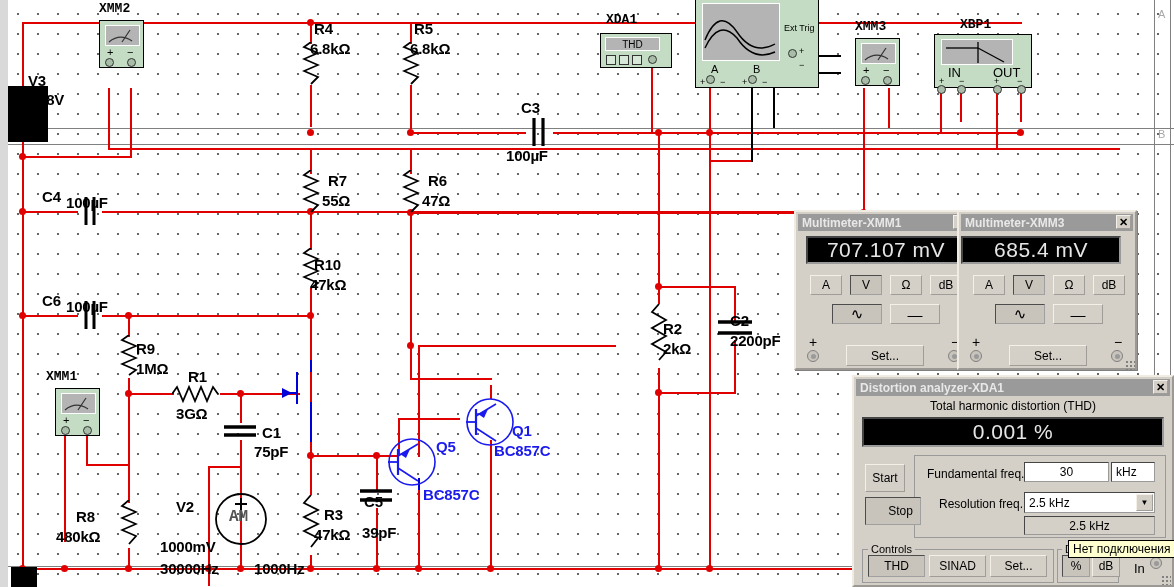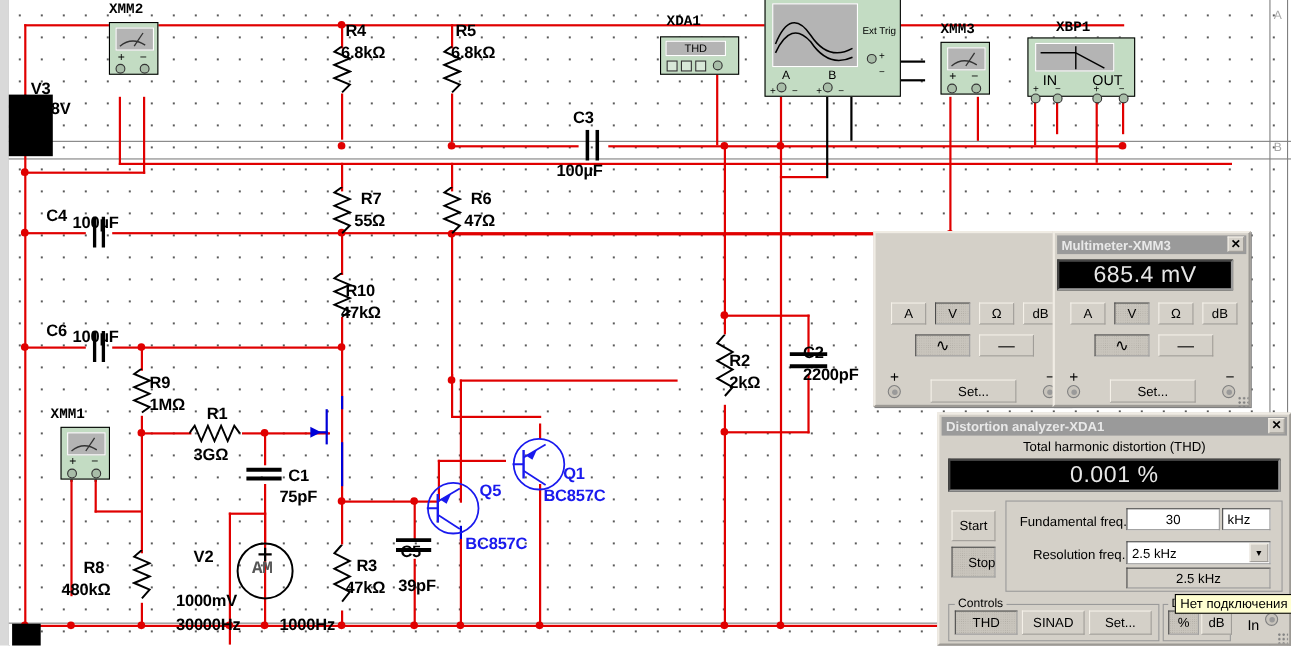--- a/index.html
+++ b/index.html
@@ -488,20 +488,25 @@
       <div class="tlb" style="left:82px;top:41px;font-size:9px;">−</div>
       <div class="term" style="left:2px;top:50px;"></div>
       <div class="term" style="left:22px;top:50px;"></div>
       <div class="term" style="left:58px;top:50px;"></div>
       <div class="term" style="left:82px;top:50px;"></div>
     </div>
 
   </div>
 
   <div class="win" style="left:794px;top:210px;width:180px;height:160px;">
+    <div class="tbar">
+      <span class="ttl">Multimeter-XMM1</span>
+      <div class="xbtn">✕</div>
+    </div>
+    <div class="lcd" style="left:10px;top:24px;width:160px;height:28px;">707.107 mV</div>
     <div class="btn" style="left:14px;top:63px;width:32px;height:20px;">A</div>
     <div class="btn on" style="left:54px;top:63px;width:32px;height:20px;">V</div>
     <div class="btn" style="left:94px;top:63px;width:32px;height:20px;">Ω</div>
     <div class="btn" style="left:134px;top:63px;width:32px;height:20px;">dB</div>
     <div class="btn on" style="left:36px;top:92px;width:50px;height:20px;font-size:15px;">∿</div>
     <div class="btn" style="left:94px;top:92px;width:50px;height:20px;font-size:15px;">—</div>
     <div class="ftxt" style="left:13px;top:122px;font-size:14px;">+</div>
     <div class="jack" style="left:11px;top:138px;">
         <i></i>
       </div>
@@ -541,21 +546,21 @@
     <div class="tbar">
       <span class="ttl">Distortion analyzer-XDA1</span>
       <div class="xbtn">✕</div>
     </div>
     <div class="ftxt" style="left:0;top:22px;width:318px;text-align:center;display:block;">Total harmonic distortion (THD)</div>
     <div class="lcd" style="left:8px;top:40px;width:302px;height:30px;">0.001 %</div>
 
     <div class="grp" style="left:60px;top:78px;width:252px;height:83px;"></div>
 
     <div class="btn" style="left:11px;top:87px;width:40px;height:28px;">Start</div>
-    <div class="btn on" style="left:11px;top:120px;width:40px;height:28px;padding-left:15px;">Stop</div>
+    <div class="btn on" style="left:11px;top:120px;width:56px;height:28px;padding-left:15px;">Stop</div>
 
     <div class="ftxt" style="left:73px;top:90px;">Fundamental freq.</div>
     <div class="tfield" style="left:170px;top:85px;width:85px;height:20px;justify-content:center;">30</div>
     <div class="tfield" style="left:257px;top:85px;width:44px;height:20px;padding-left:4px;">kHz</div>
 
     <div class="ftxt" style="left:85px;top:120px;">Resolution freq.</div>
     <div class="tfield" style="left:170px;top:115px;width:131px;height:21px;padding-left:4px;">
       <span>2.5 kHz</span>
       <div class="btn" style="right:1px;top:1px;width:17px;height:17px;position:absolute;font-size:8px;">▼</div>
     </div>

